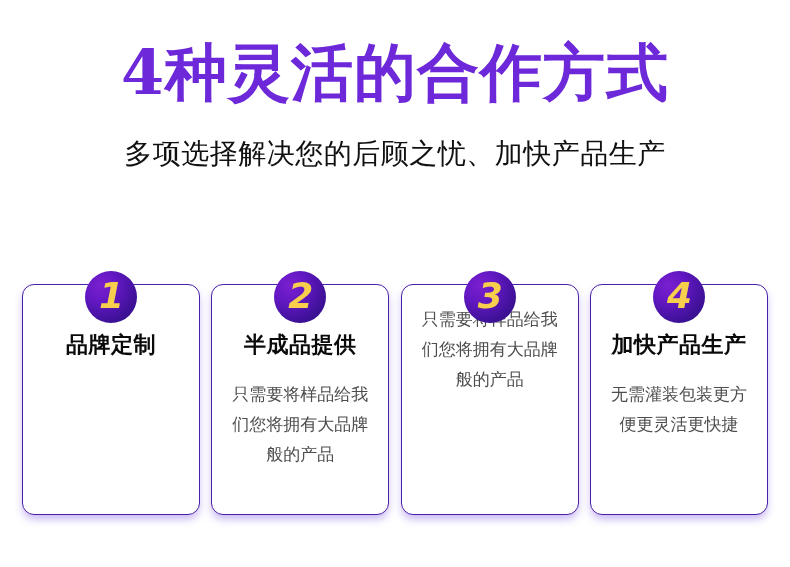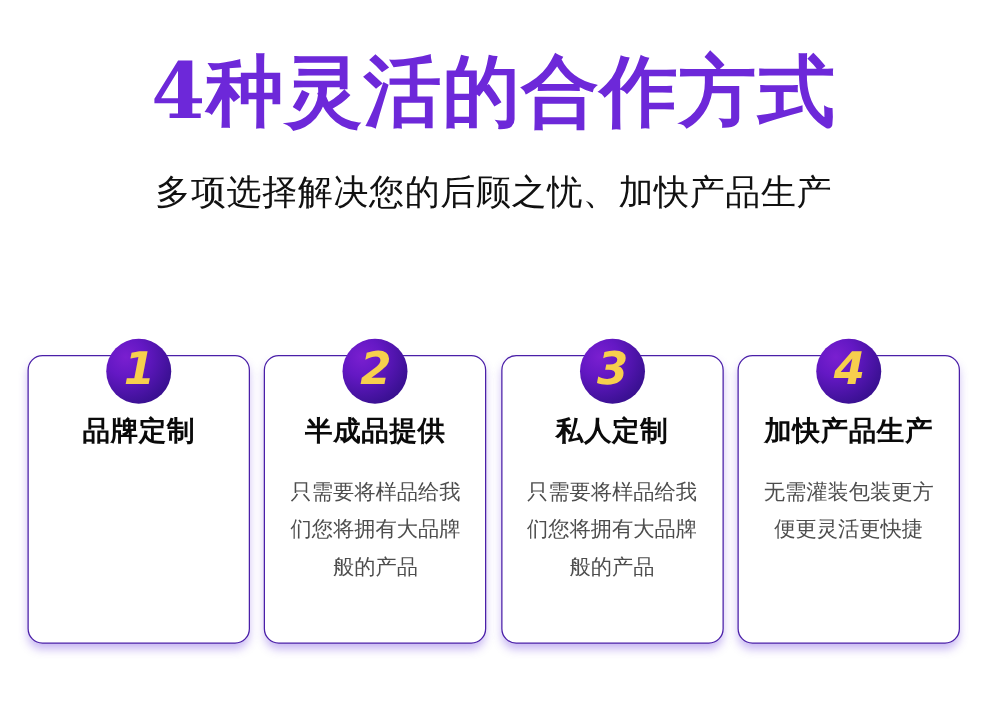--- a/index.html
+++ b/index.html
@@ -157,21 +157,20 @@
         <span class="badge-num">2</span>
       </div>
       <h2 class="card-title">半成品提供</h2>
       <p class="card-body">只需要将样品给我们您将拥有大品牌般的产品</p>
     </div>
 
     <div class="card">
       <div class="badge">
         <span class="badge-num">3</span>
       </div>
-      <h2 class="card-title">私人定制</h2>
       <p class="card-body">只需要将样品给我们您将拥有大品牌般的产品</p>
     </div>
 
     <div class="card">
       <div class="badge">
         <span class="badge-num">4</span>
       </div>
       <h2 class="card-title">加快产品生产</h2>
       <p class="card-body">无需灌装包装更方便更灵活更快捷</p>
     </div>

